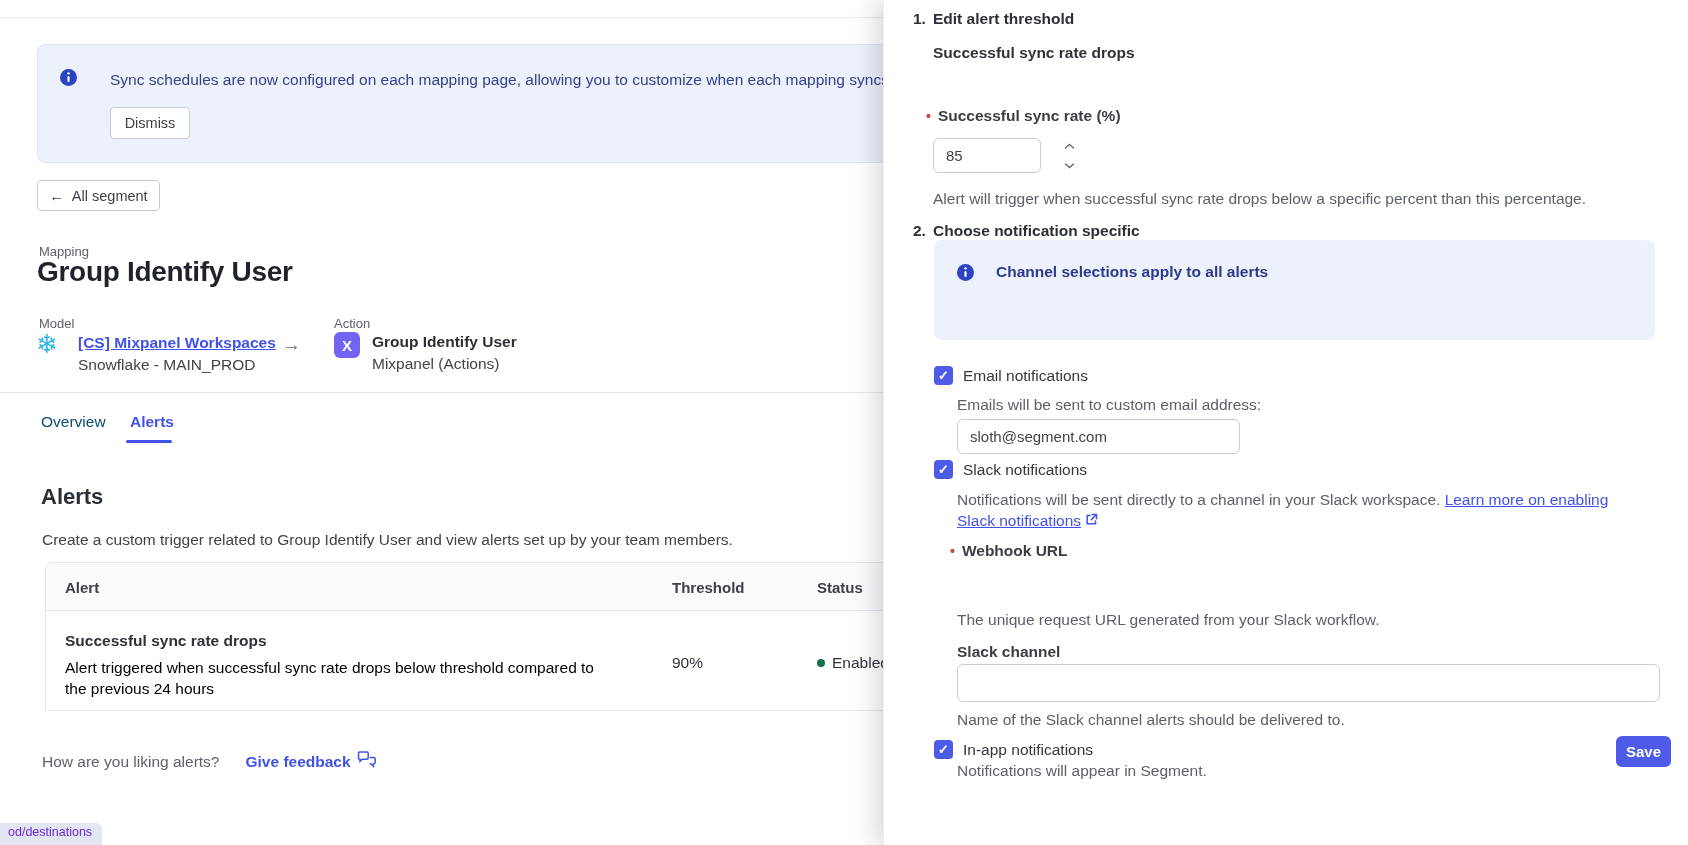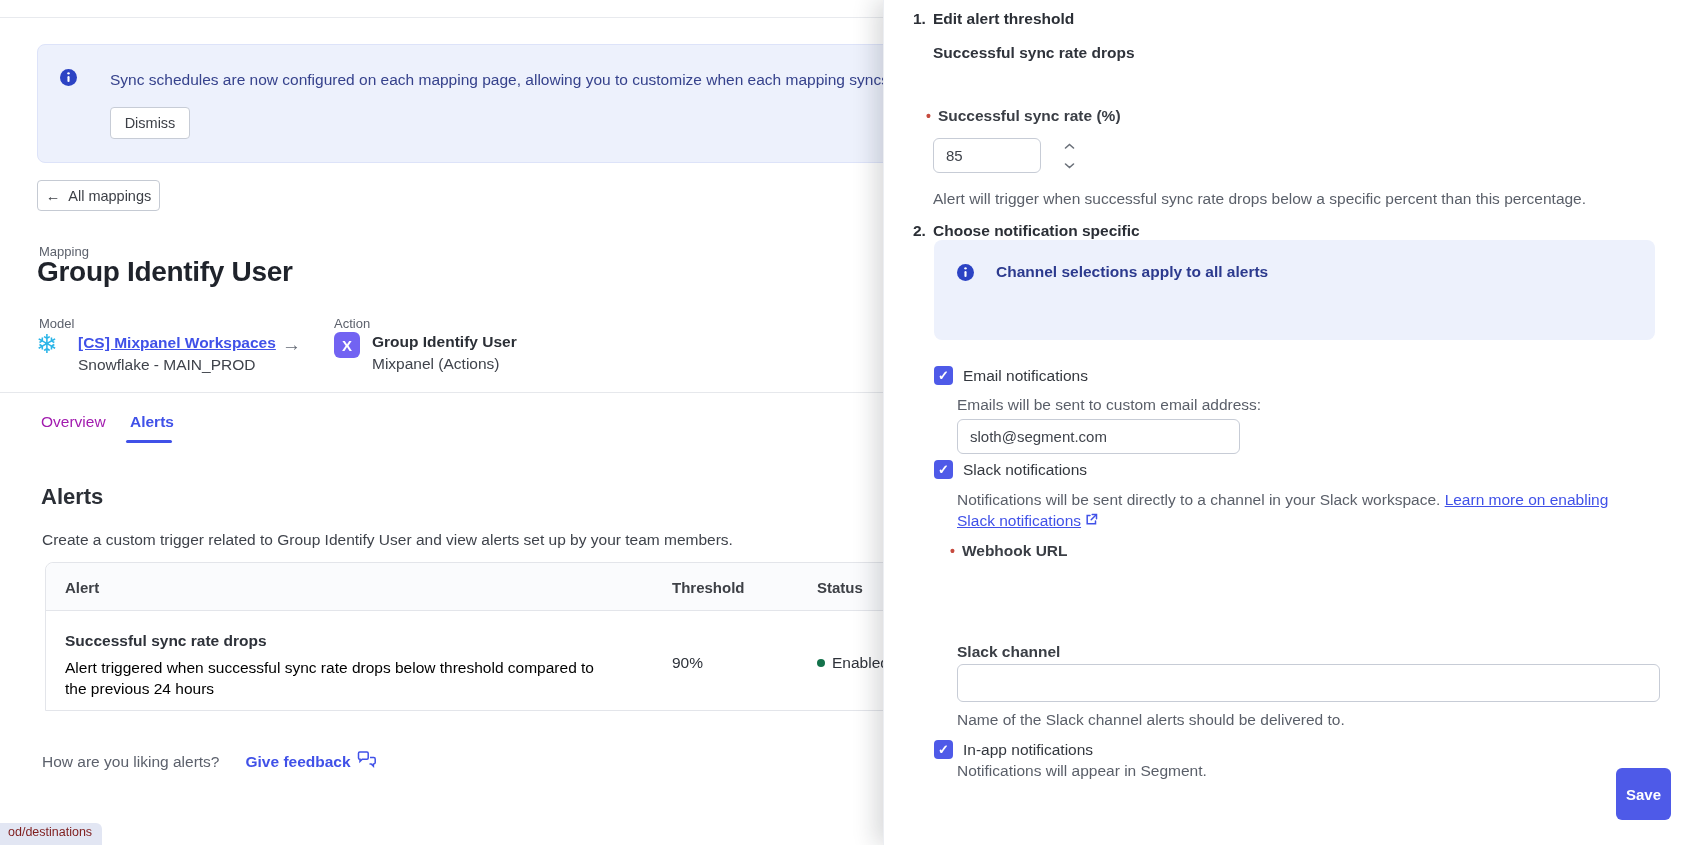--- a/index.html
+++ b/index.html
@@ -18,79 +18,79 @@
   .page-title { left:37px; top:256px; font-size:28px; font-weight:700; color:#1f232b; letter-spacing:-0.3px; }
   .col-label { font-size:13px; color:#5c616c; }
   .snowflake { left:36px; top:331px; font-size:26px; line-height:26px; color:#2bb5e8; }
   .model-link { left:78px; top:334px; font-size:15.5px; font-weight:700; color:#4051e8; text-decoration:underline; cursor:pointer; }
   .model-sub { left:78px; top:356px; font-size:15.5px; color:#3f434b; }
   .flow-arrow { left:282px; top:334px; font-size:19px; color:#646a75; }
   .mix-icon { left:334px; top:332px; width:26px; height:26px; background:#7263f2; border-radius:6px; color:#fff; font-size:15px; font-weight:700; display:flex; align-items:center; justify-content:center; }
   .action-name { left:372px; top:333px; font-size:15.5px; font-weight:600; color:#2b2f36; }
   .action-sub { left:372px; top:355px; font-size:15.5px; color:#3f434b; }
   .divider { left:0; top:392px; width:1688px; height:1px; background:#e6e8ec; }
-  .tab { top:413px; font-size:15.5px; color:#a21caf; cursor:pointer; padding-bottom:14px; }
+  .tab { top:413px; font-size:15.5px; color:#0c4a6e; cursor:pointer; padding-bottom:14px; }
   .tab-overview { left:41px; }
   .tab-alerts { left:130px; color:#4051e8; font-weight:600; }
   .tab-underline { left:126px; top:440px; width:46px; height:3px; background:#4051e8; border-radius:2px; }
   .alerts-h2 { left:41px; top:484px; font-size:22px; font-weight:700; color:#2b2f36; }
   .alerts-desc { left:42px; top:531px; font-size:15.5px; color:#3f434b; }
   .table { left:45px; top:562px; width:1575px; height:149px; border:1px solid #e3e5ea; border-radius:8px 8px 0 0; border-bottom:1px solid #e3e5ea; background:#fff; }
   .thead { position:absolute; left:0; top:0; width:100%; height:48px; background:#fafbfd; border-bottom:1px solid #e3e5ea; border-radius:8px 8px 0 0; }
   .th { position:absolute; top:16px; font-size:15px; font-weight:600; color:#3d4046; }
   .th-alert { left:19px; } .th-threshold { left:626px; } .th-status { left:771px; }
   .row-name { position:absolute; left:19px; top:69px; font-size:15.5px; font-weight:600; color:#2e323a; }
   .row-desc { position:absolute; left:19px; top:94px; width:545px; font-size:15.5px; color:#000000; line-height:21px; }
   .row-threshold { position:absolute; left:626px; top:91px; font-size:15.5px; color:#2e323a; }
   .status { position:absolute; left:771px; top:91px; font-size:15.5px; color:#2e323a; display:flex; align-items:center; gap:7px; white-space:nowrap; }
   .dot { width:8px; height:8px; border-radius:50%; background:#13724b; }
   .feedback { left:42px; top:751px; font-size:15.5px; color:#5c616c; display:flex; align-items:center; gap:26px; }
   .feedback a { color:#4051e8; font-weight:700; text-decoration:none; cursor:pointer; display:flex; align-items:center; gap:6px; }
-  .chip { left:0; top:823px; height:22px; padding:2px 10px 0 8px; background:#e2e6f3; border-radius:0 6px 0 0; font-size:12.5px; color:#7f1d1d; }
+  .chip { left:0; top:823px; height:22px; padding:2px 10px 0 8px; background:#e2e6f3; border-radius:0 6px 0 0; font-size:12.5px; color:#6d28d9; }
 
   
   .drawer { left:883px; top:0; width:805px; height:845px; background:#fff; box-shadow:-8px 0 22px rgba(20,23,30,.16); border-left:1px solid #eceef2; }
   .d { position:absolute; }
   .sec-num { font-size:15.5px; font-weight:700; color:#2b2f36; }
   .sec-title { font-size:15.5px; font-weight:700; color:#2b2f36; }
   .d-name { font-size:15.5px; font-weight:600; color:#2f333b; }
   .d-gray { font-size:15.5px; color:#5a5f69; }
   .f-label { font-size:15.5px; font-weight:600; color:#3a3e45; }
   .req::before { content:"•"; color:#c64a3e; margin-right:7px; font-size:14px; }
   input.txt { border:1px solid #c7ccd6; border-radius:6px; font-family:inherit; font-size:15px; color:#3f434b; padding:0 12px; background:#fff; }
   .callout { left:50px; top:240px; width:721px; height:100px; background:#edf1fc; border-radius:8px; }
   .callout .c-title { position:absolute; left:62px; top:23px; font-size:15.5px; font-weight:700; color:#2c3a8e; }
   .callout .c-body { position:absolute; left:62px; top:59px; font-size:15.5px; color:#3a4569; }
   .cb { width:19px; height:19px; border-radius:4px; background:#4e5ae8; color:#fff; font-size:13px; font-weight:700; display:flex; align-items:center; justify-content:center; cursor:pointer; }
   .cb-row { display:flex; align-items:center; gap:10px; }
   .cb-label { font-size:15.5px; color:#33373e; cursor:pointer; }
   .link { color:#4051e8; text-decoration:underline; cursor:pointer; }
   .stepper { position:absolute; left:128px; top:5px; width:16px; height:26px; display:flex; flex-direction:column; align-items:center; justify-content:space-between; cursor:pointer; }
-  .save-btn { left:732px; top:768px; width:55px; height:52px; background:#4e5ae8; color:#fff; border:none; border-radius:6px; font-size:15px; font-weight:600; font-family:inherit; cursor:pointer; }
+  .save-btn { left:732px; top:736px; width:55px; height:31px; background:#4e5ae8; color:#fff; border:none; border-radius:6px; font-size:15px; font-weight:600; font-family:inherit; cursor:pointer; }
 </style>
 </head>
 <body>
 
 <div class="abs topline"></div>
 
 <div class="abs banner">
   <span class="b-icon">
     <svg width="17" height="17" viewBox="0 0 16 16">
         <circle cx="8" cy="8" r="8" fill="#2c43c4"></circle>
         <rect x="7" y="6.7" width="2" height="5.6" rx="1" fill="#fff"></rect>
         <circle cx="8" cy="4.1" r="1.15" fill="#fff"></circle>
       </svg>
   </span>
   <span class="b-text">Sync schedules are now configured on each mapping page, allowing you to customize when each mapping syncs.</span>
   <button class="dismiss">Dismiss</button>
 </div>
 
 <button class="abs back-btn">
   <span>←</span>
-  <span>All mappings</span>
+  <span>All segment</span>
 </button>
 
 <div class="abs eyebrow">Mapping</div>
 <div class="abs page-title">Group Identify User</div>
 
 <div class="abs col-label" style="left:39px; top:316px;">Model</div>
 <div class="abs snowflake">❄</div>
 <a class="abs model-link">[CS] Mixpanel Workspaces</a>
 <div class="abs model-sub">Snowflake - MAIN_PROD</div>
 <div class="abs flow-arrow">→</div>
@@ -198,20 +198,21 @@
     <span>
       <svg width="13" height="13" viewBox="0 0 13 13" fill="none" stroke="#4051e8" stroke-width="1.5" stroke-linecap="round">
         <path d="M5 2.5 H2.2 V10.8 H10.5 V8"></path>
           <path d="M7.2 1.5 H11.5 V5.8"></path>
           <path d="M11.2 1.8 L6.2 6.8"></path>
       </svg>
     </span>
   </div>
 
   <div class="d f-label req" style="left:66px; top:542px;">Webhook URL</div>
+  <div class="d d-gray" style="left:73px; top:611px;">The unique request URL generated from your Slack workflow.</div>
 
   <div class="d f-label" style="left:73px; top:643px;">Slack channel</div>
   <input class="d txt" style="left: 73px; top: 664px; width: 703px; height: 38px;" value="">
   <div class="d d-gray" style="left:73px; top:711px;">Name of the Slack channel alerts should be delivered to.</div>
 
   <div class="d cb-row" style="left:50px; top:740px;">
     <span class="cb">
         <span>✓</span>
       </span>
     <span class="cb-label">In-app notifications</span>

